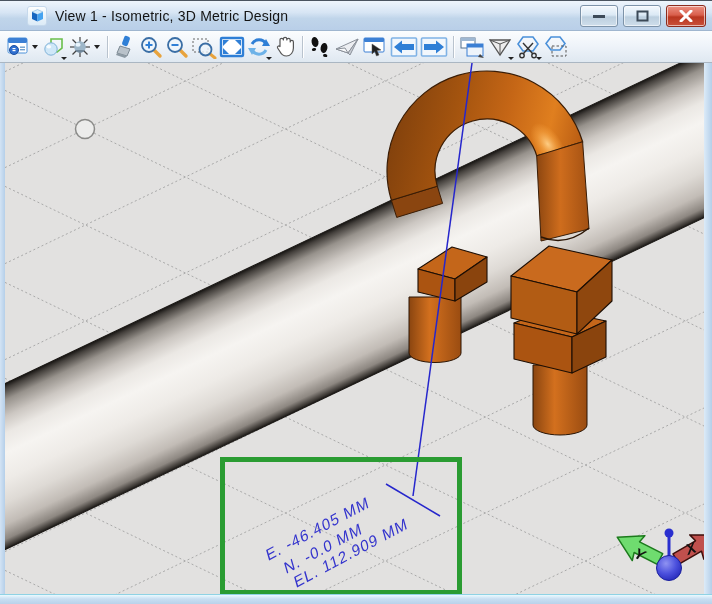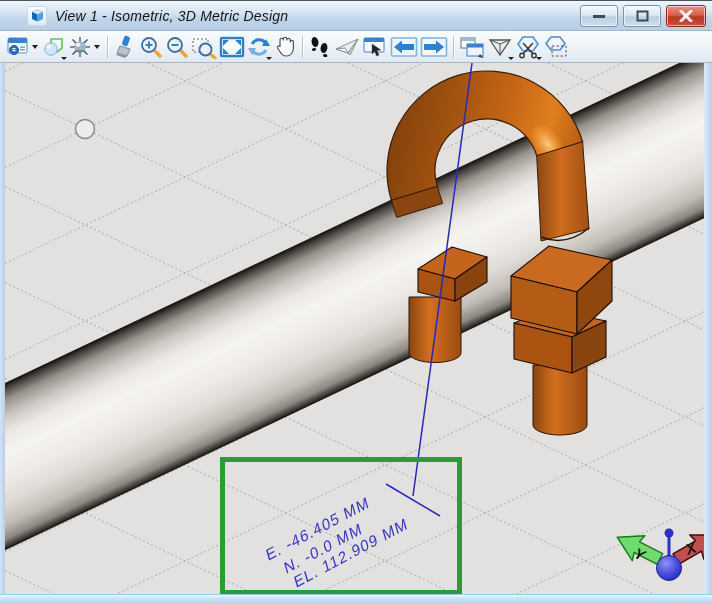--- a/index.html
+++ b/index.html
@@ -12,21 +12,21 @@
   }
   
   .titlebar{
     position:absolute;left:0;top:0;width:712px;height:30px;
     background:linear-gradient(#eef5fc 0%,#d7e5f4 40%,#c0d5ea 60%,#b9cfe8 100%);
     border-bottom:1px solid #9fb6cf;
     display:flex;align-items:center;
   }
   .app-icon{width:20px;height:20px;margin-left:27px;display:flex;align-items:center;justify-content:center;
     background:linear-gradient(#fdfefe,#dcebf7);border:1px solid #c6d9ec;border-radius:3px;}
-  .title-text{margin-left:8px;font-size:14px;color:#141414;letter-spacing:.2px;font-style:italic;}
+  .title-text{margin-left:8px;font-size:14px;color:#141414;letter-spacing:.2px;}
   .winbtns{position:absolute;right:6px;top:4px;display:flex;gap:5px;}
   .winbtn{width:38px;height:22px;border-radius:3px;border:1px solid #7d93a9;
     background:linear-gradient(#f4f9fd 0%,#dbe9f5 45%,#bccfdf 55%,#cfdeeb 100%);
     display:flex;align-items:center;justify-content:center;box-shadow:inset 0 0 0 1px rgba(255,255,255,.6);}
   .winbtn.close{width:40px;border:1px solid #8c2b1d;
     background:linear-gradient(#eb9183 0%,#d95f4c 45%,#b93620 55%,#c9503a 100%);}
   
   .toolbar{
     position:absolute;left:0;top:30px;width:712px;height:32px;
     background:linear-gradient(#fbfdfe 0%,#eef3f9 50%,#dfe8f1 100%);

